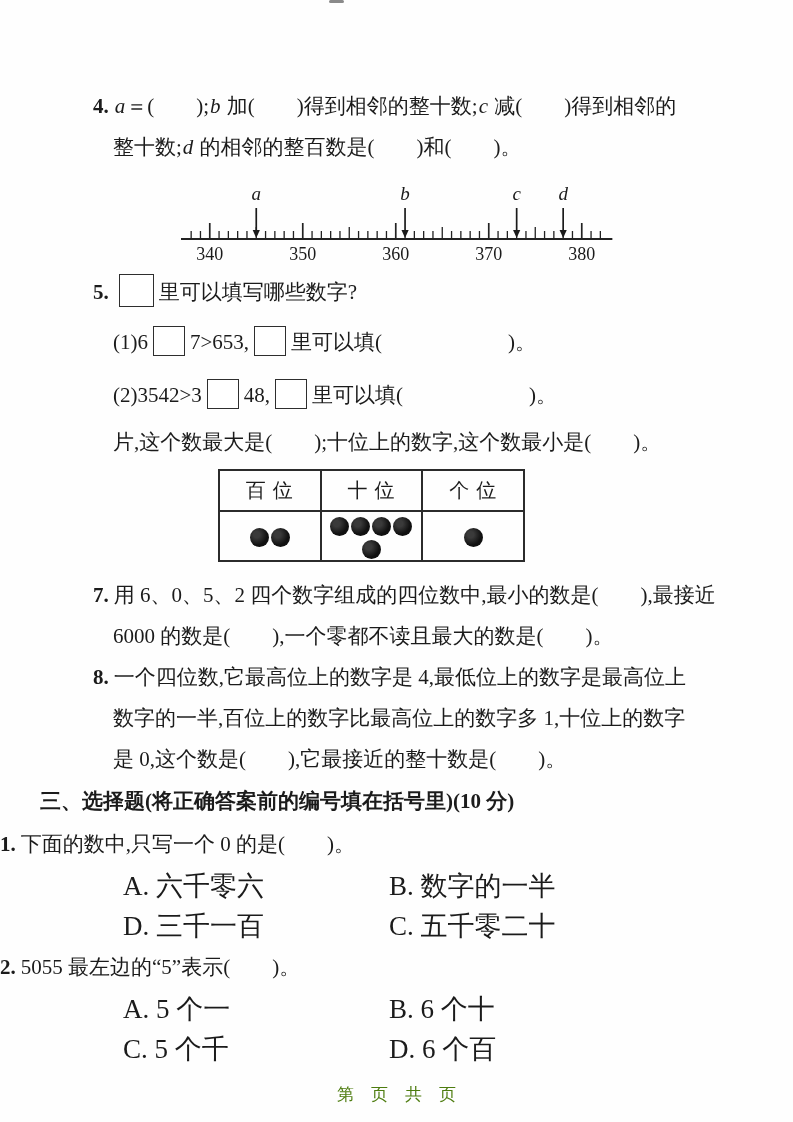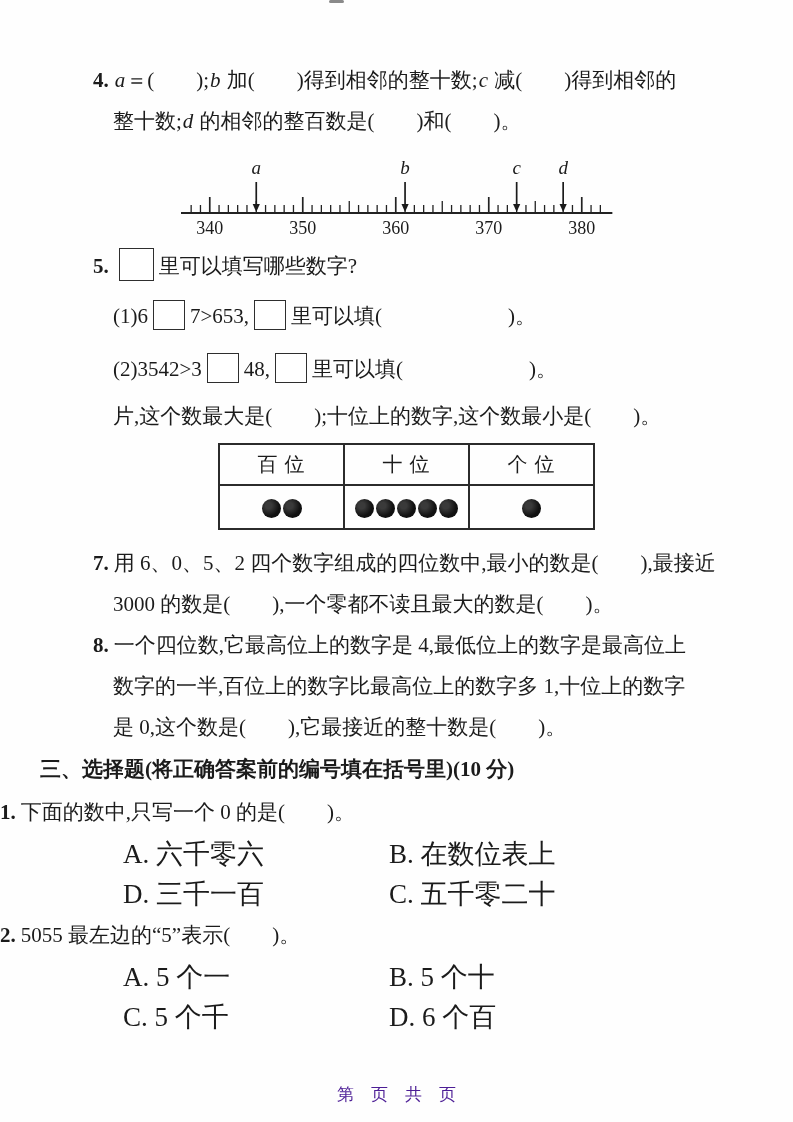--- a/index.html
+++ b/index.html
@@ -5,58 +5,58 @@
   html,body { margin:0; padding:0; }
   body {
     width:793px; height:1122px;
     background:#ffffff;
     font-family:"Liberation Serif","DejaVu Serif",serif;
     color:#1b1b1b;
     overflow:hidden;
   }
   .page { position:relative; width:793px; height:1122px; background:#fefefe; overflow:hidden; }
   .artifact { position:absolute; top:0; left:329px; width:15px; height:3px; background:#8a8a8a; border-radius:2px; }
-  .content { padding-top:60px; font-size:21px; }
+  .content { padding-top:86px; font-size:21px; }
   .line { line-height:41px; height:41px; white-space:nowrap; }
   .first { margin-left:93px; }
   .cont  { margin-left:113px; }
   .qnum  { font-weight:bold; margin-right:5px; }
   .it    { font-style:italic; padding:0 1px; }
   .blankbox {
     display:inline-block; width:30px; height:28px;
     border:1.6px solid #2e2e2e; background:#fff;
     vertical-align:-7px; margin:0 5px;
   }
   .blankbox.big { width:33px; height:31px; vertical-align:-8px; }
   .q5head { height:47px; line-height:47px; }
   .sub    { height:53px; line-height:53px; }
   .numberline { margin:13px 0 4px 180px; height:84px; }
   .pv-table {
     border-collapse:collapse; margin:6px 0 10px 218px;
-    table-layout:fixed; width:377px;
+    table-layout:fixed; width:307px;
   }
   .pv-table td {
     border:2px solid #2b2b2b; text-align:center;
     height:37px; font-size:20px;
   }
   .pv-table td.hdr { letter-spacing:7px; padding-left:7px; }
   .pv-table td.dots { height:40px; }
   .dot {
     display:inline-block; width:19px; height:19px; border-radius:50%;
     background:radial-gradient(circle at 35% 35%, #3a3a3a 0 18%, #101010 60%);
     margin:0 1px; vertical-align:middle;
   }
   .gap { margin-top:13px; }
   .sec { margin-left:40px; font-weight:bold; height:43px; line-height:43px; }
   .snum { height:43px; line-height:43px; }
   .opts { display:flex; margin-left:123px; height:40px; line-height:40px; font-size:27px; }
   .opt  { min-width:266px; white-space:nowrap; }
   .footer {
     position:absolute; bottom:16px; left:0; width:100%;
-    text-align:center; font-size:17px; color:#4c1d95;
+    text-align:center; font-size:17px; color:#4d7c0f;
     font-family:"Liberation Sans","DejaVu Sans",sans-serif;
   }
 </style>
 </head>
 <body>
 
 <div class="page">
   <div class="artifact"></div>
 
   <div class="content">
@@ -162,53 +162,53 @@
         <td class="dots"><span class="dot"></span><span class="dot"></span><span class="dot"></span><span class="dot"></span><span class="dot"></span></td>
         <td class="dots"><span class="dot"></span></td>
       </tr>
     </tbody>
       </table>
 
     <div class="line first gap">
       <span class="qnum">7.</span><span>用 6、0、5、2 四个数字组成的四位数中,最小的数是(　　),最接近</span>
     </div>
     <div class="line cont">
-      <span>3000 的数是(　　),一个零都不读且最大的数是(　　)。</span>
+      <span>6000 的数是(　　),一个零都不读且最大的数是(　　)。</span>
     </div>
 
     <div class="line first">
       <span class="qnum">8.</span><span>一个四位数,它最高位上的数字是 4,最低位上的数字是最高位上</span>
     </div>
     <div class="line cont">
       <span>数字的一半,百位上的数字比最高位上的数字多 1,十位上的数字</span>
     </div>
     <div class="line cont">
       <span>是 0,这个数是(　　),它最接近的整十数是(　　)。</span>
     </div>
 
     <div class="line sec">三、选择题(将正确答案前的编号填在括号里)(10 分)</div>
 
     <div class="line snum">
       <span class="qnum">1.</span><span>下面的数中,只写一个 0 的是(　　)。</span>
     </div>
     <div class="opts">
       <div class="opt">A. 六千零六</div>
-      <div class="opt">B. 在数位表上</div>
+      <div class="opt">B. 数字的一半</div>
     </div>
     <div class="opts">
       <div class="opt">D. 三千一百</div>
       <div class="opt">C. 五千零二十</div>
     </div>
 
     <div class="line snum">
       <span class="qnum">2.</span><span>5055 最左边的“5”表示(　　)。</span>
     </div>
     <div class="opts">
       <div class="opt">A. 5 个一</div>
-      <div class="opt">B. 5 个十</div>
+      <div class="opt">B. 6 个十</div>
     </div>
     <div class="opts">
       <div class="opt">C. 5 个千</div>
       <div class="opt">D. 6 个百</div>
     </div>
 
   </div>
 
   <div class="footer">第　页　共　页</div>
 </div>

